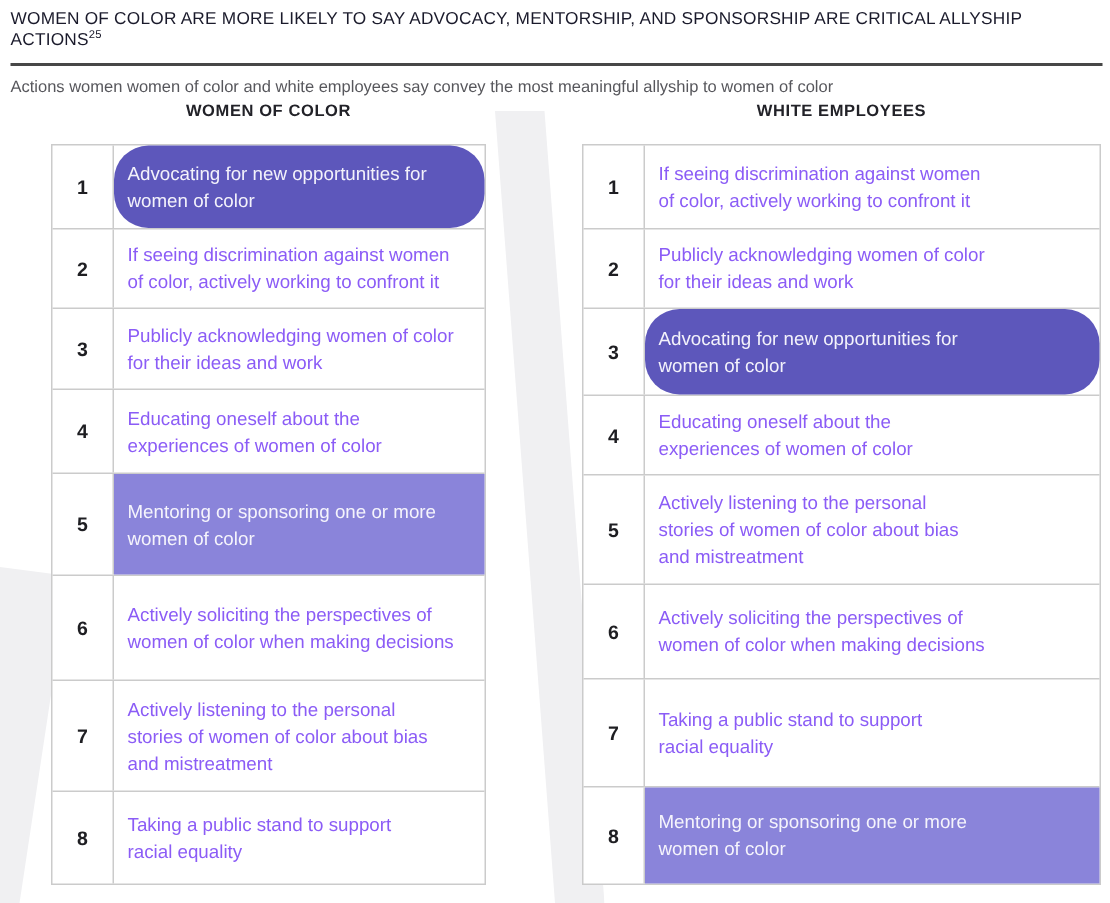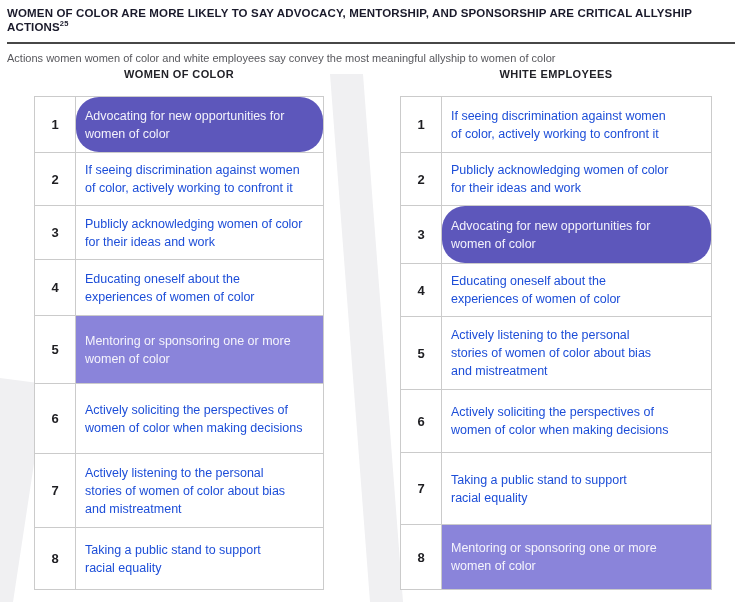--- a/index.html
+++ b/index.html
@@ -9,48 +9,48 @@
     font-family:"Liberation Sans","DejaVu Sans",sans-serif;
     -webkit-font-smoothing:antialiased;
   }
   
   .ribbon{position:absolute;inset:0;z-index:0;background:var(--ribbon,#f0f0f2);}
   .ribbon-mid{clip-path:polygon(330px 74px,363px 74px,403px 602px,370px 602px);}
   .ribbon-bl{clip-path:polygon(0px 378px,46px 384px,13px 602px,0px 602px);}
   
   .hdr{position:relative;z-index:1;padding:6px 4px 0 7px;}
   .title{
-    font-size:11.5px;font-weight:bold;color:#1a1a2b;letter-spacing:.15px;
+    font-size:11.5px;font-weight:normal;color:#1a1a2b;letter-spacing:.15px;
     line-height:14px;margin:0;
   }
   .title sup{font-size:7.5px;vertical-align:super;line-height:0;}
   .rule{height:0;border-top:2px solid #474747;margin:8px 1px 0 0;}
   .subtitle{margin:8px 0 0 0;font-size:11px;color:#57575c;line-height:13px;}
   
   .col{position:absolute;z-index:1;top:68px;}
   .col-left{left:34px;width:290px;}
-  .col-right{left:400px;width:312px;}
+  .col-right{left:388px;width:346px;}
   .col h2{
     margin:0;text-align:center;font-size:11px;font-weight:bold;
     color:#222228;letter-spacing:.4px;line-height:13px;
   }
   .rtable{
     margin-top:15px;background:#ffffff;border:1px solid #cbcbcb;
   }
   .trow{display:flex;align-items:stretch;}
   .trow + .trow{border-top:1px solid #cbcbcb;}
   .rank{
     flex:0 0 40px;border-right:1px solid #cbcbcb;
     display:flex;align-items:center;justify-content:center;
     font-size:13px;font-weight:bold;color:#1e1e22;
   }
   .text{
     flex:1;display:flex;align-items:center;
     padding:8px 6px 8px 9px;
-    font-size:12.5px;line-height:18px;color:#1d4ed8;
+    font-size:12.5px;line-height:18px;color:#8b5cf6;
     white-space:pre-line;
   }
   .text.hl-dark{background:var(--hl-dark,#5d57bb);color:#f3f2fb;border-radius:23px;}
   .text.hl-light{background:var(--hl-light,#8a84da);color:#f5f4fc;}
   
   .col-left  .trow:nth-of-type(1){min-height:55px;}
   .col-left  .trow:nth-of-type(2){min-height:47px;}
   .col-left  .trow:nth-of-type(3){min-height:53px;}
   .col-left  .trow:nth-of-type(4){min-height:55px;}
   .col-left  .trow:nth-of-type(5){min-height:67px;}

